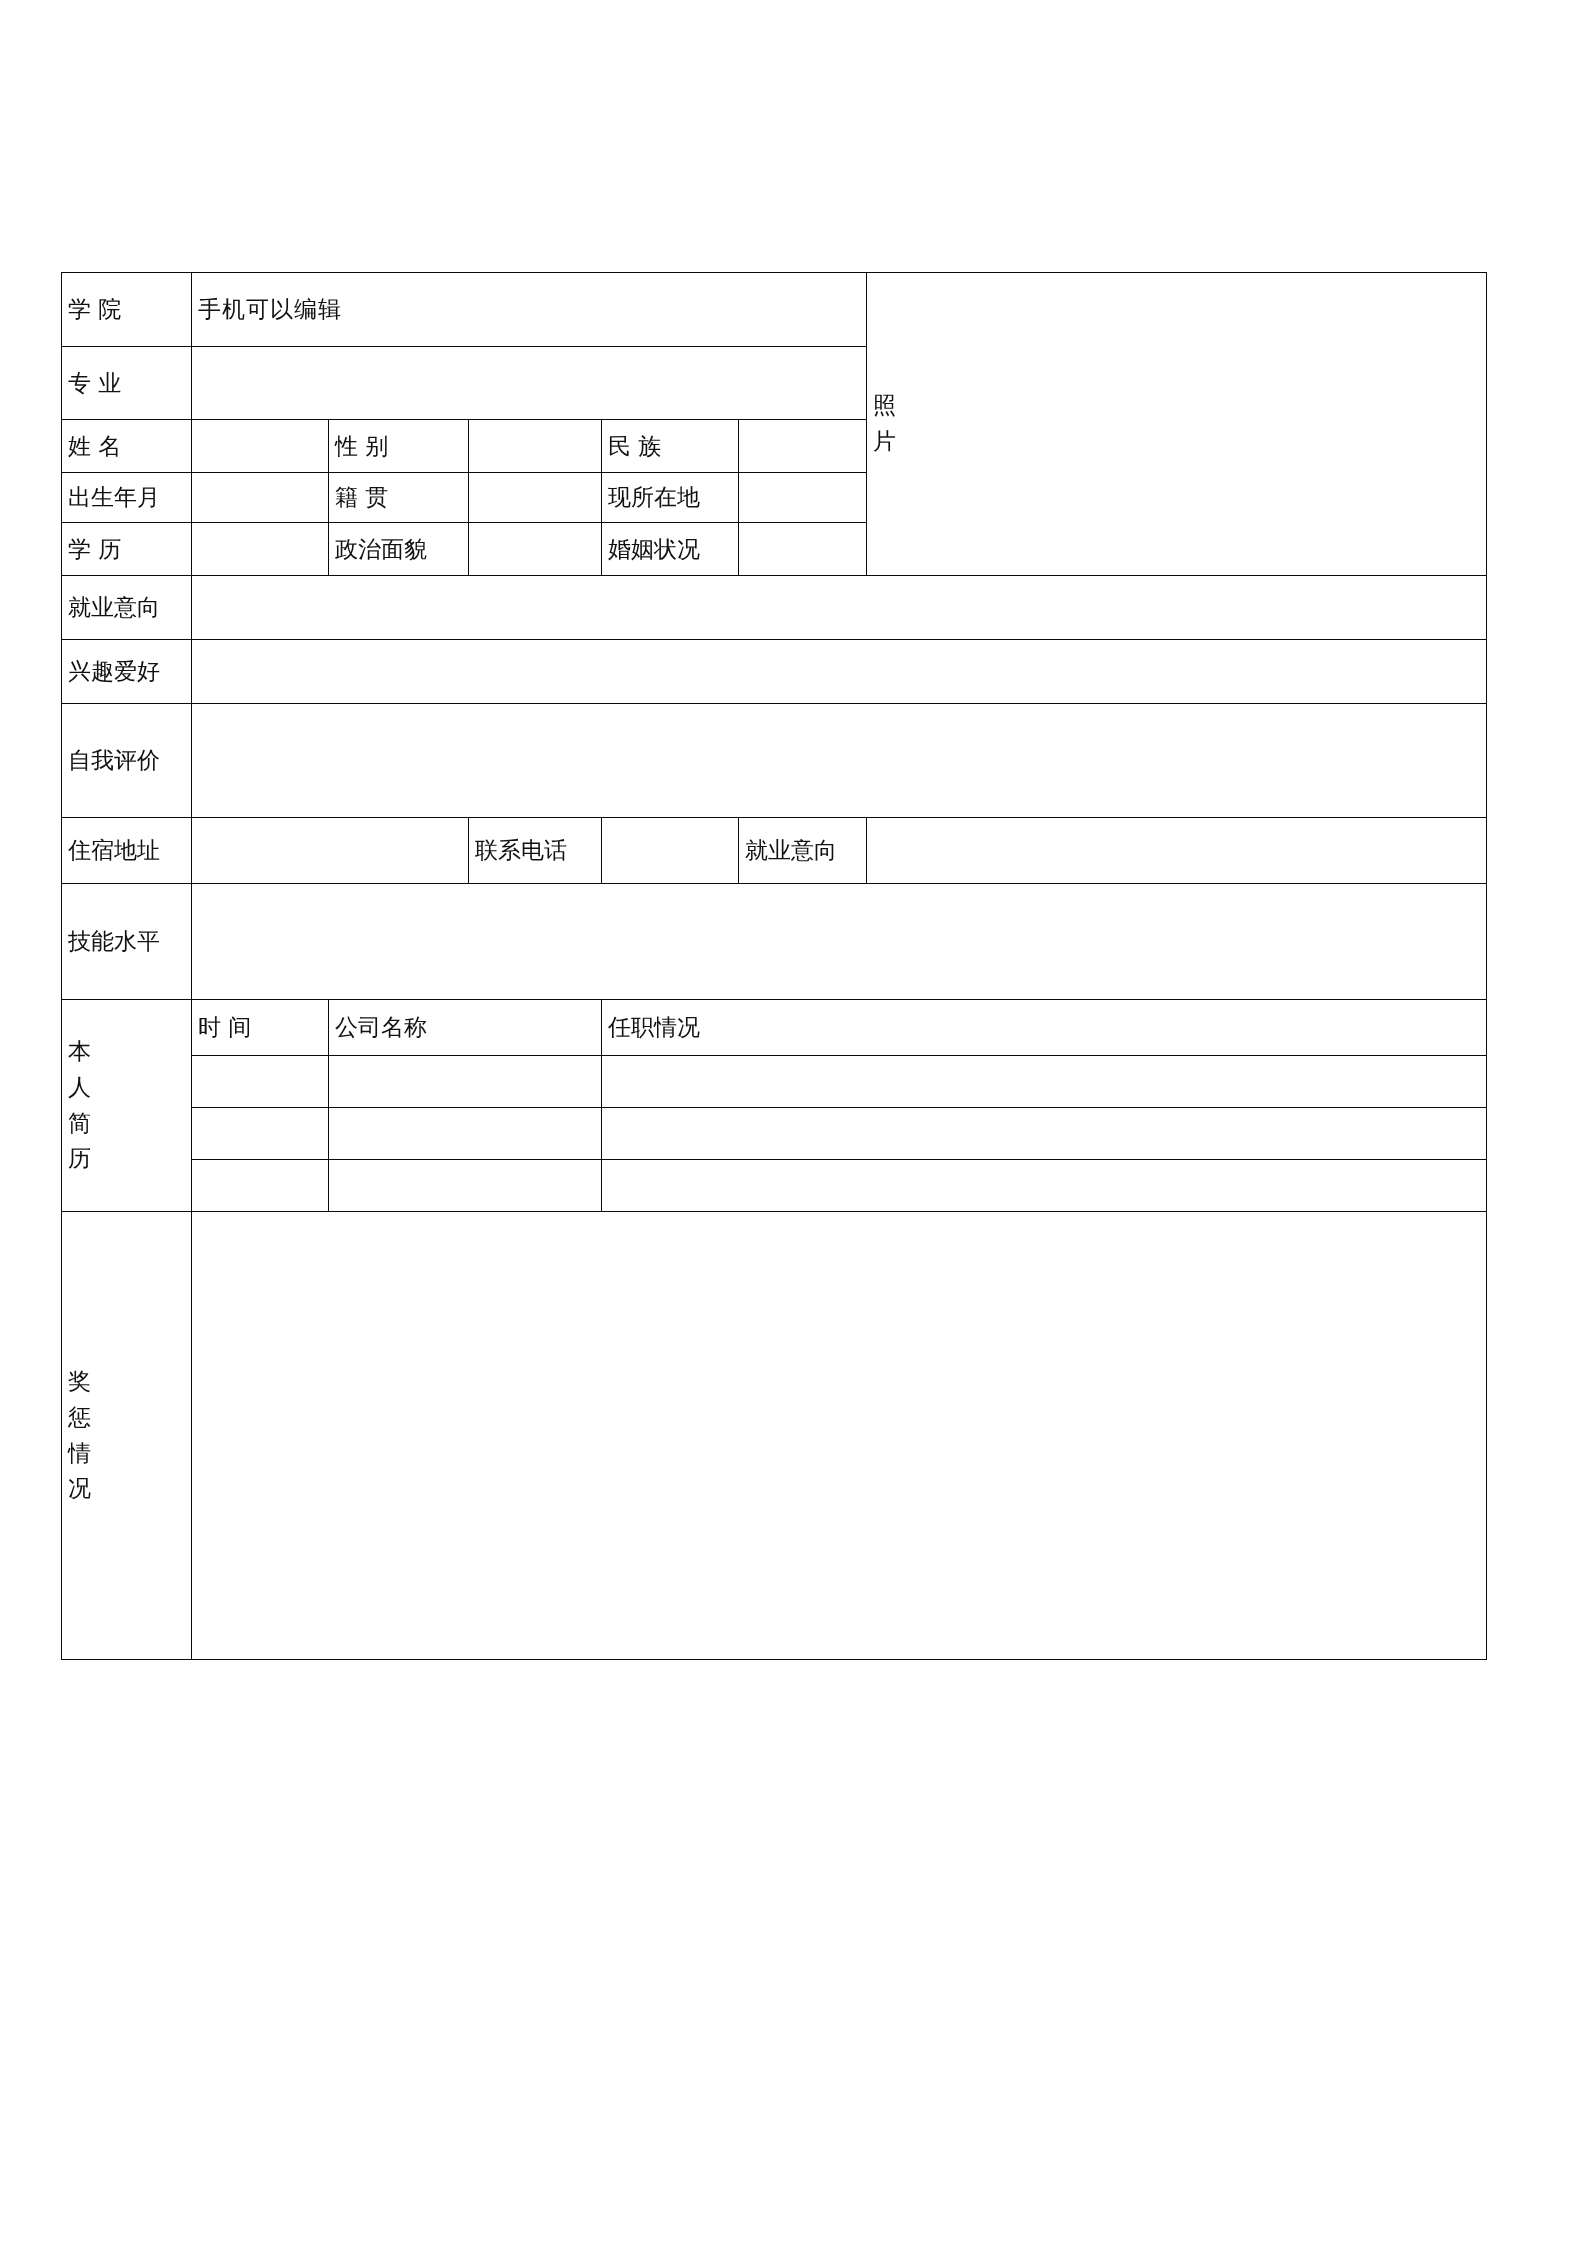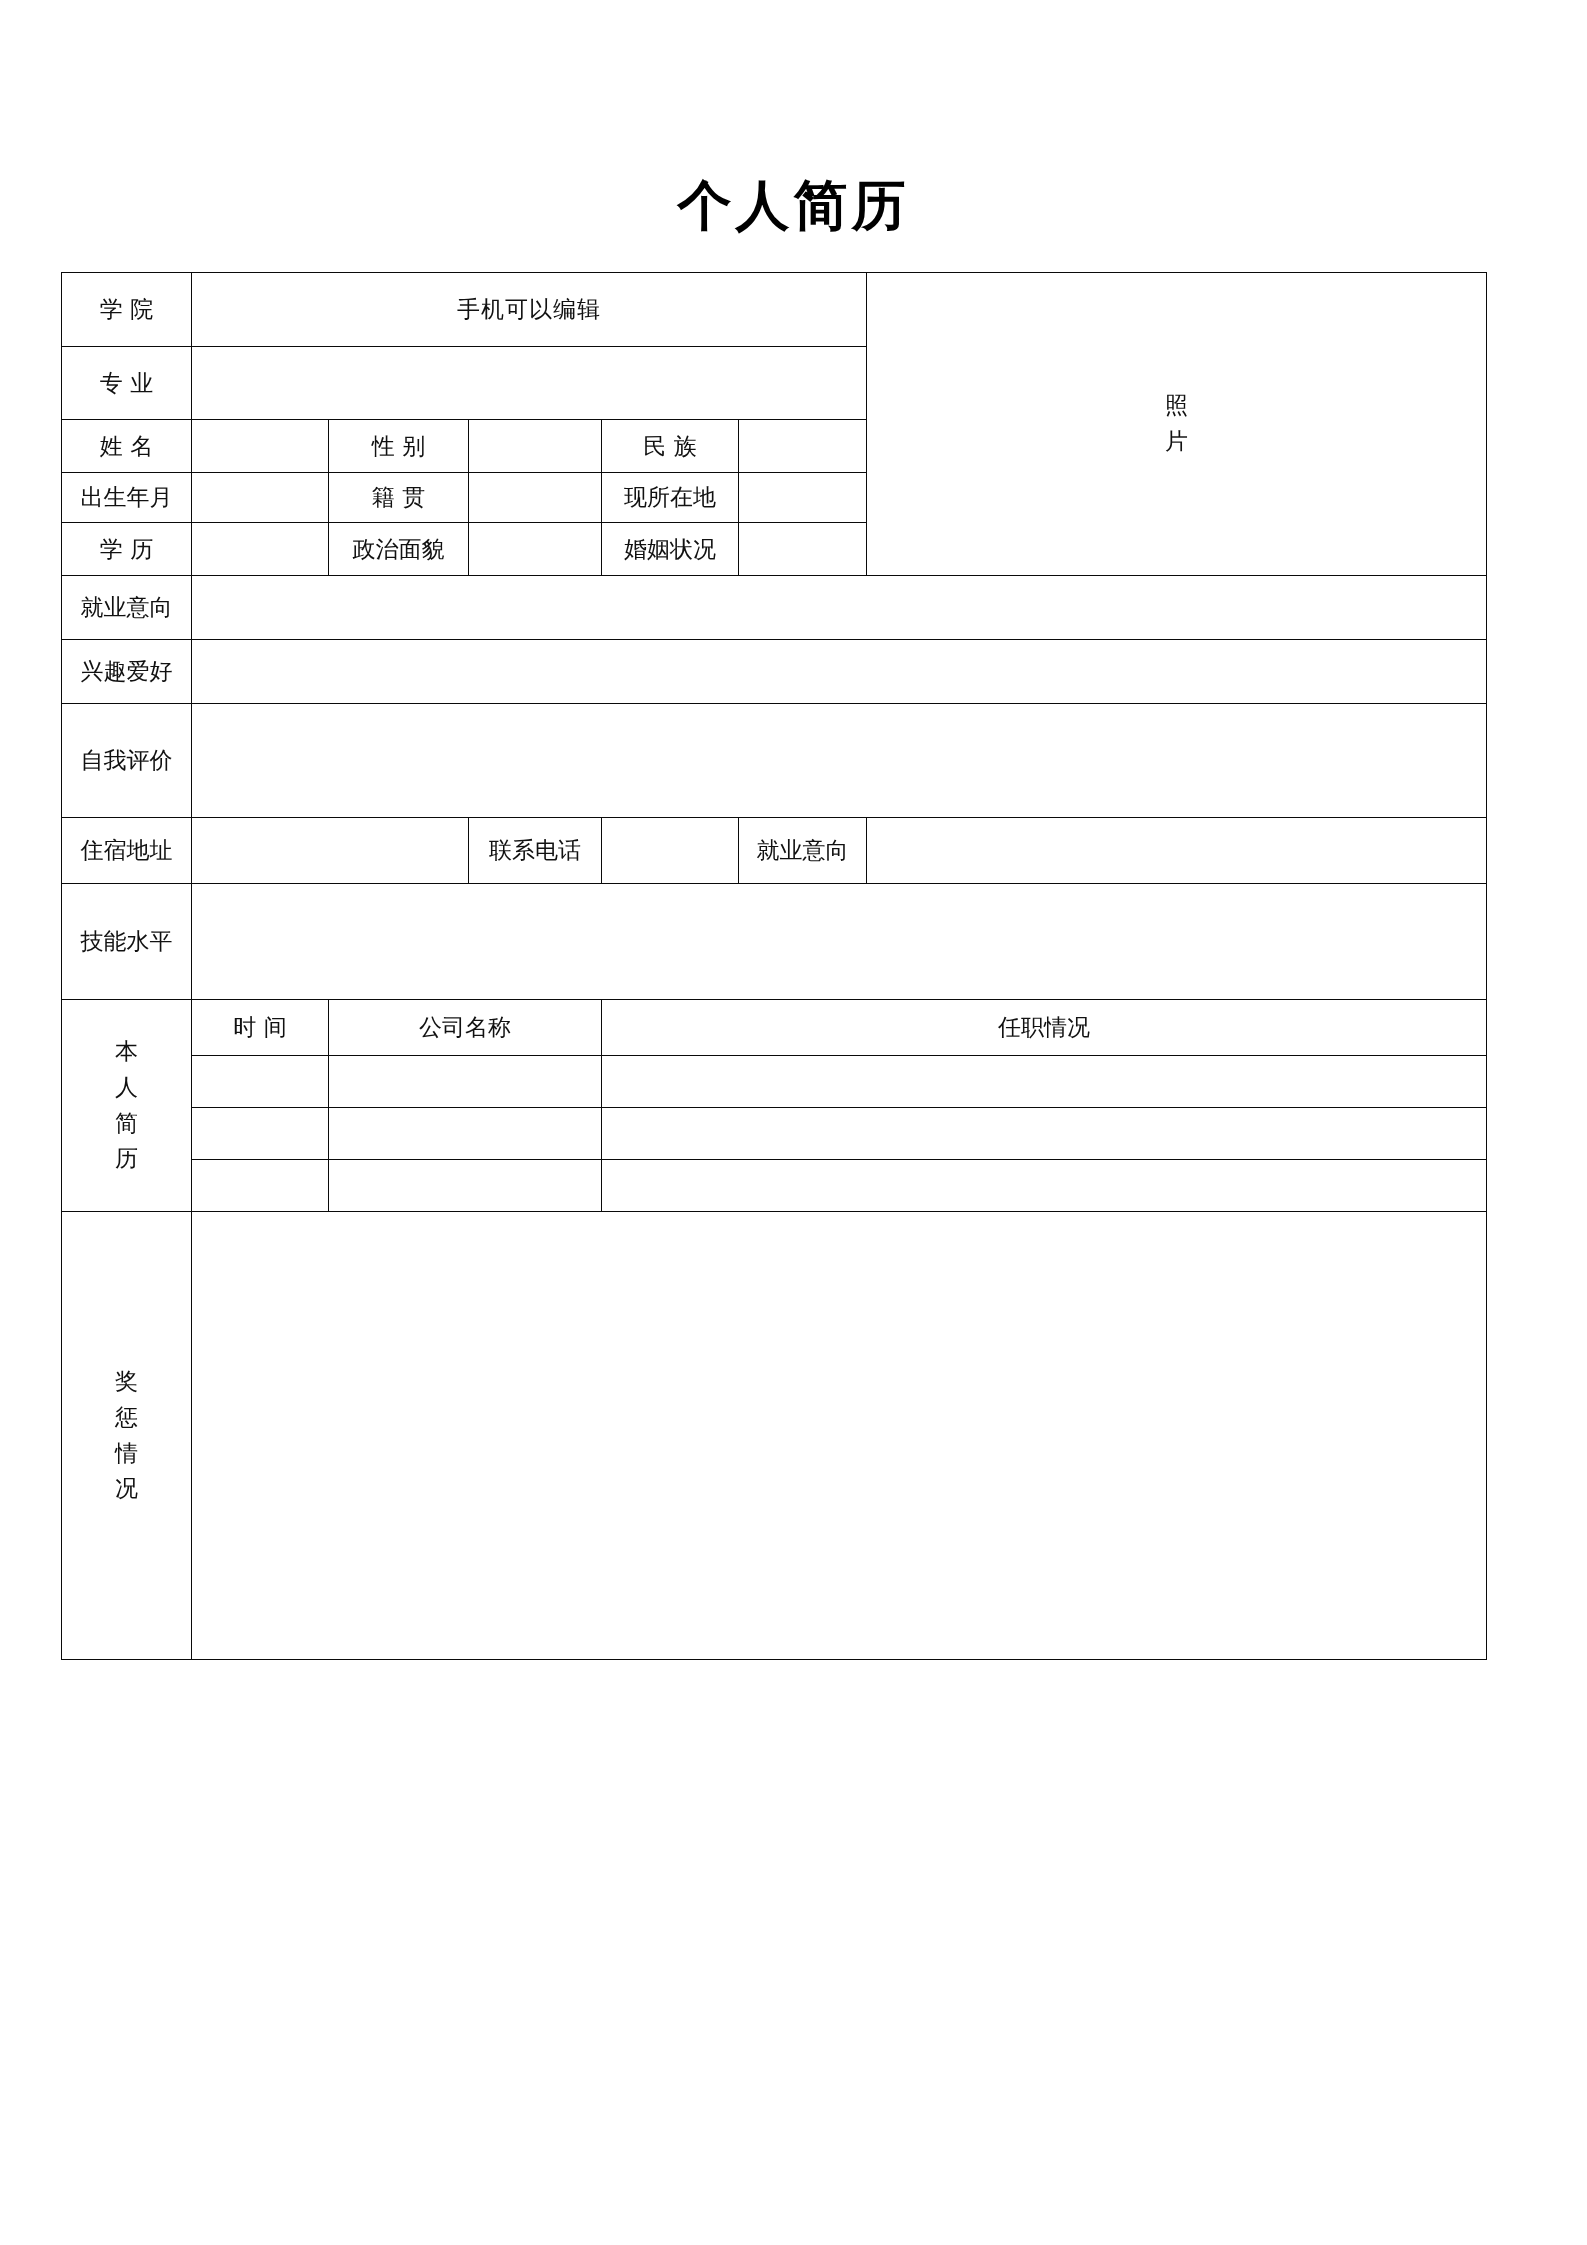--- a/index.html
+++ b/index.html
@@ -46,21 +46,20 @@
     top: 272px;
     width: 1425px;
     border-collapse: collapse;
     table-layout: fixed;
   }
   table.resume td {
     border: 1px solid #0a0a0a;
     font-size: 23px;
     font-family: "DejaVu Serif", "Liberation Serif", serif;
     color: #111;
-    text-align: center;
     vertical-align: middle;
     padding: 0 6px;
     background: #fff;
   }
 
   .lbl { letter-spacing: 0px; white-space: nowrap; }
 
   
   .vert {
     display: block;
@@ -74,21 +73,20 @@
     font-size: 22px;
     letter-spacing: 1px;
     margin-top: 8px;
   }
 </style>
 </head>
 <body>
 
 <div class="page">
 
-  <div class="doc-title">个人简历</div>
 
   <table class="resume">
     <colgroup>
       <col style="width:130px">
       <col style="width:137px">
       <col style="width:140px">
       <col style="width:133px">
       <col style="width:137px">
       <col style="width:128px">
       <col style="width:620px">

